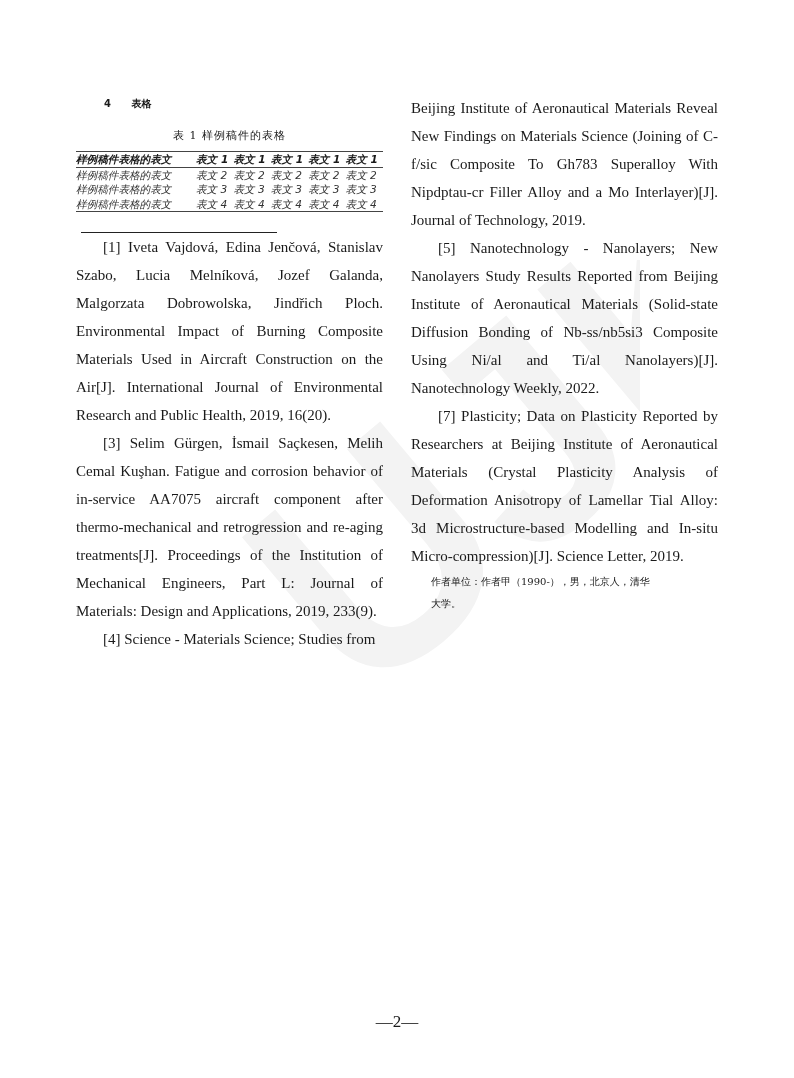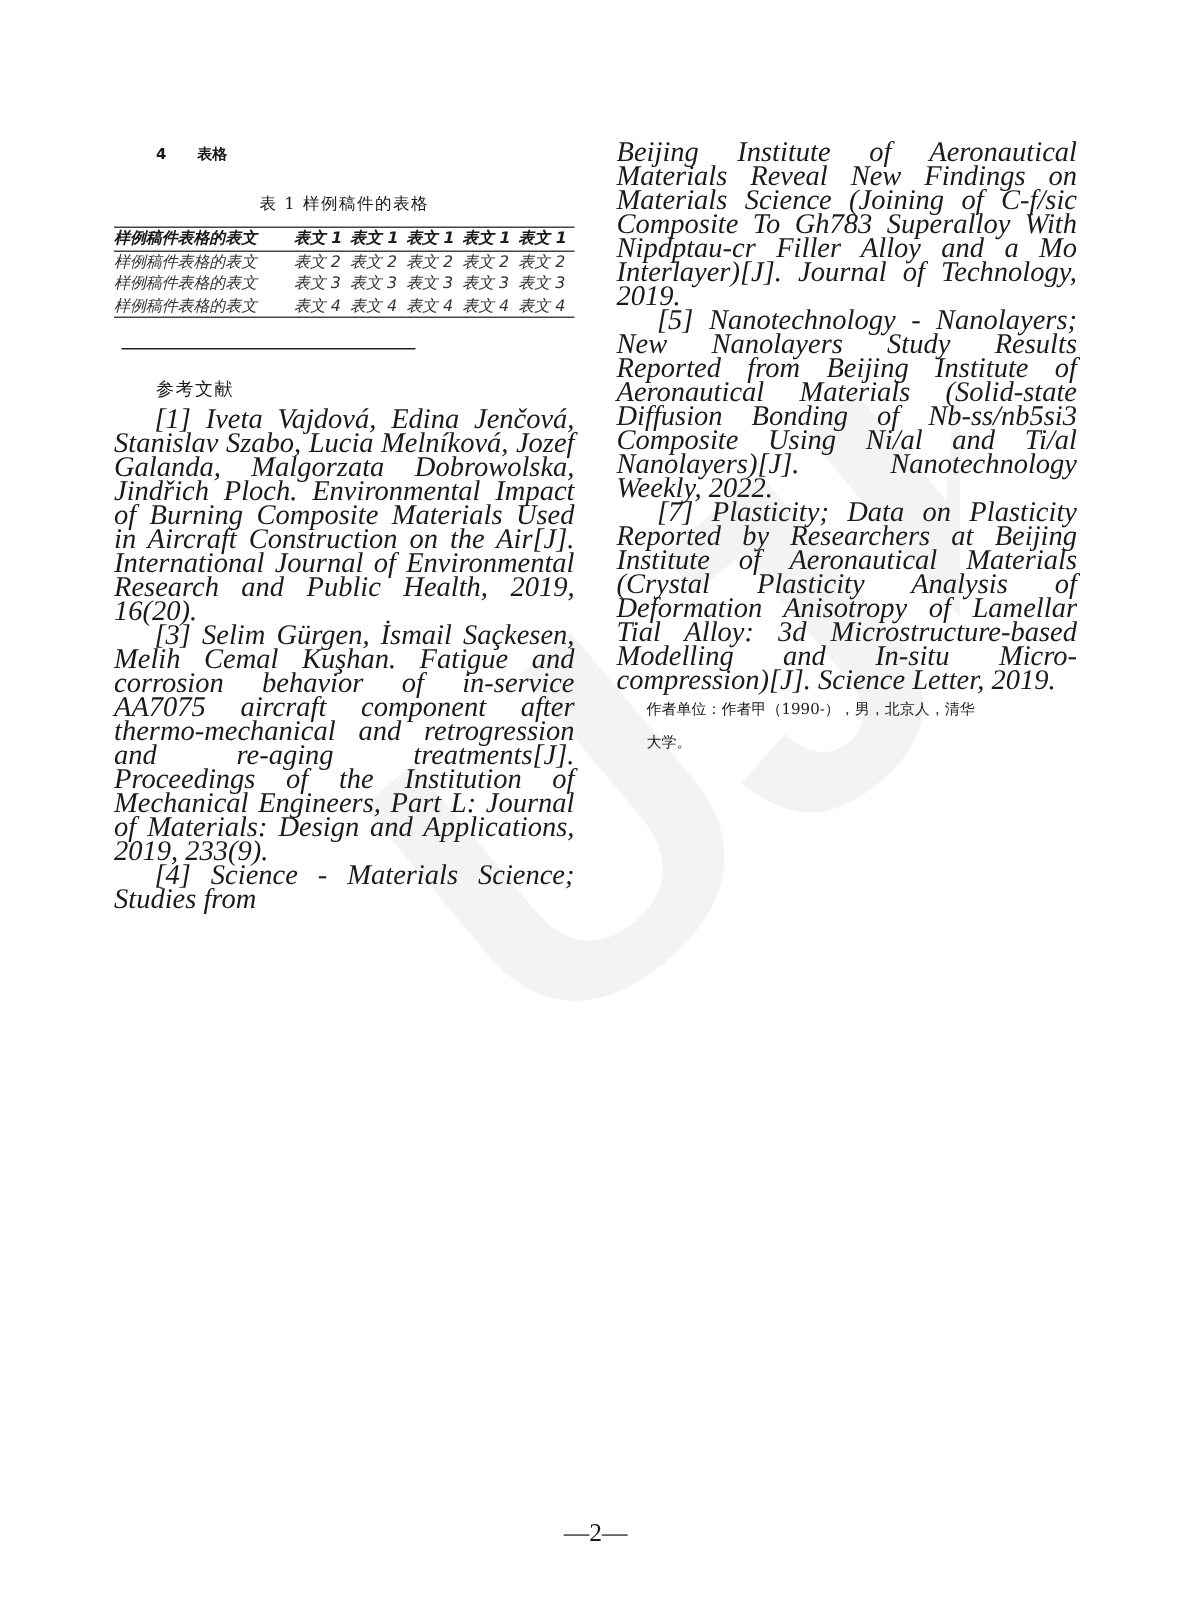--- a/index.html
+++ b/index.html
@@ -19,21 +19,21 @@
   table.sample { border-collapse: collapse; width: 307px; font-size: 10.6px; line-height: 14.5px;
                  font-family: "DejaVu Sans", sans-serif; font-style: italic; }
   table.sample th, table.sample td { padding: 0; white-space: nowrap; text-align: left; }
   table.sample thead tr { border-top: 1.5px solid #444; border-bottom: 1px solid #444; }
   table.sample th { font-weight: bold; }
   table.sample tbody tr:last-child { border-bottom: 1.5px solid #444; }
   table.sample td { color: #333; }
   table.sample .c0 { width: 120px; }
   .footnote-rule { width: 196px; border-top: 1.2px solid #222; margin: 20px 0 0 5px; }
   .refs-title { font-family: "DejaVu Serif", serif; font-size: 12px; margin: 18px 0 4px 28px; letter-spacing: 1px; }
-  .ref { font-size: 19px; line-height: 16px; text-align: justify; text-indent: 27px; margin: 0; font-style: italic; }
+  .ref { font-size: 15px; line-height: 28px; text-align: justify; text-indent: 27px; margin: 0; }
   .affil { font-family: "DejaVu Serif", serif; font-size: 10px; line-height: 20px; text-align: justify;
            margin: 2px 0 0 16px; text-indent: 4px; }
   .affil-end { text-align: left; }
   .page-number { position: absolute; top: 1012px; left: 0; width: 794px; text-align: center;
                  font-size: 17px; z-index: 1; }
 </style>
 </head>
 <body>
 
 <svg class="watermark" viewBox="0 0 460 420">
@@ -78,21 +78,20 @@
         <td class="c0">样例稿件表格的表文</td>
         <td>表文 4</td>
         <td>表文 4</td>
         <td>表文 4</td>
         <td>表文 4</td>
         <td>表文 4</td>
       </tr>
     </tbody>
   </table>
   <div class="footnote-rule"></div>
-  <div class="refs-title">参考文献</div>
   <p class="ref">[1] Iveta Vajdová, Edina Jenčová, Stanislav Szabo, Lucia Melníková, Jozef Galanda, Malgorzata Dobrowolska, Jindřich Ploch. Environmental Impact of Burning Composite Materials Used in Aircraft Construction on the Air[J]. International Journal of Environmental Research and Public Health, 2019, 16(20).</p>
   <p class="ref">[3] Selim Gürgen, İsmail Saçkesen, Melih Cemal Kuşhan. Fatigue and corrosion behavior of in-service AA7075 aircraft component after thermo-mechanical and retrogression and re-aging treatments[J]. Proceedings of the Institution of Mechanical Engineers, Part L: Journal of Materials: Design and Applications, 2019, 233(9).</p>
   <p class="ref" id="ref4">[4] Science - Materials Science; Studies from</p>
 </div>
 
 <div class="col col-right">
   <p class="ref" id="ref4-cont" style="text-indent:0">Beijing Institute of Aeronautical Materials Reveal New Findings on Materials Science (Joining of C-f/sic Composite To Gh783 Superalloy With Nipdptau-cr Filler Alloy and a Mo Interlayer)[J]. Journal of Technology, 2019.</p>
   <p class="ref">[5] Nanotechnology - Nanolayers; New Nanolayers Study Results Reported from Beijing Institute of Aeronautical Materials (Solid-state Diffusion Bonding of Nb-ss/nb5si3 Composite Using Ni/al and Ti/al Nanolayers)[J]. Nanotechnology Weekly, 2022.</p>
   <p class="ref">[7] Plasticity; Data on Plasticity Reported by Researchers at Beijing Institute of Aeronautical Materials (Crystal Plasticity Analysis of Deformation Anisotropy of Lamellar Tial Alloy: 3d Microstructure-based Modelling and In-situ Micro-compression)[J]. Science Letter, 2019.</p>
   <p class="affil">作者单位：作者甲（1990-），男，北京人，清华</p>

